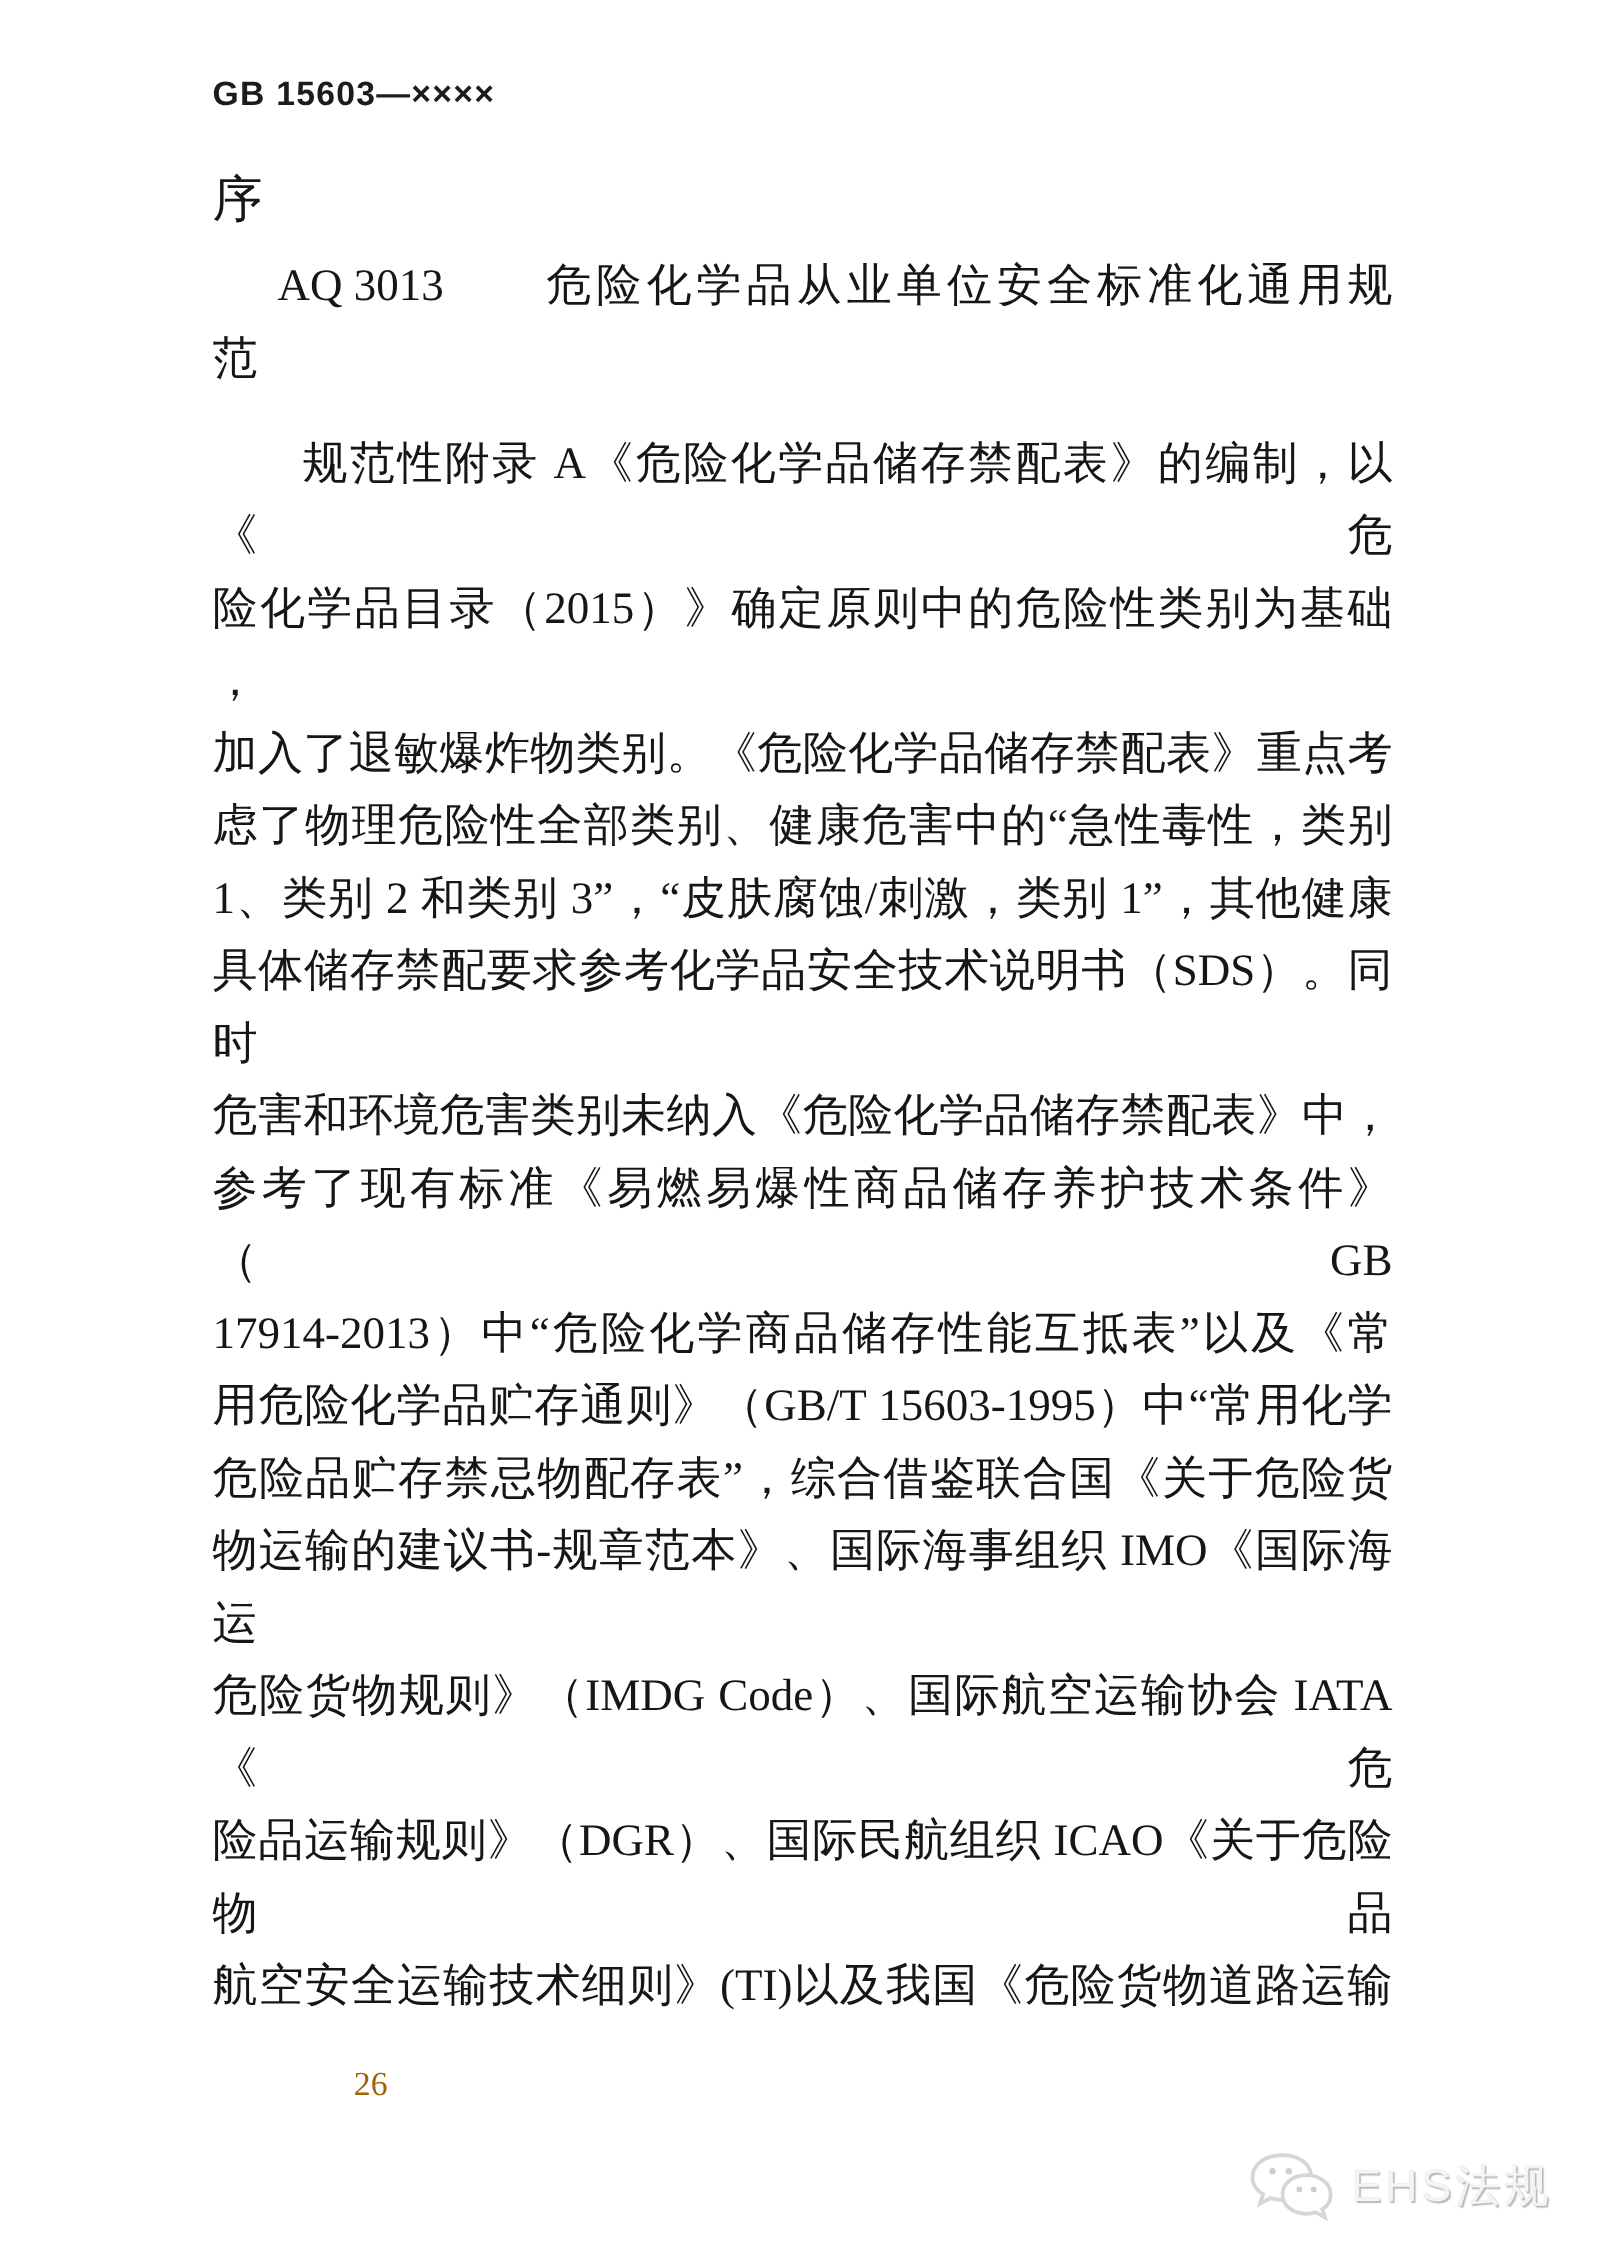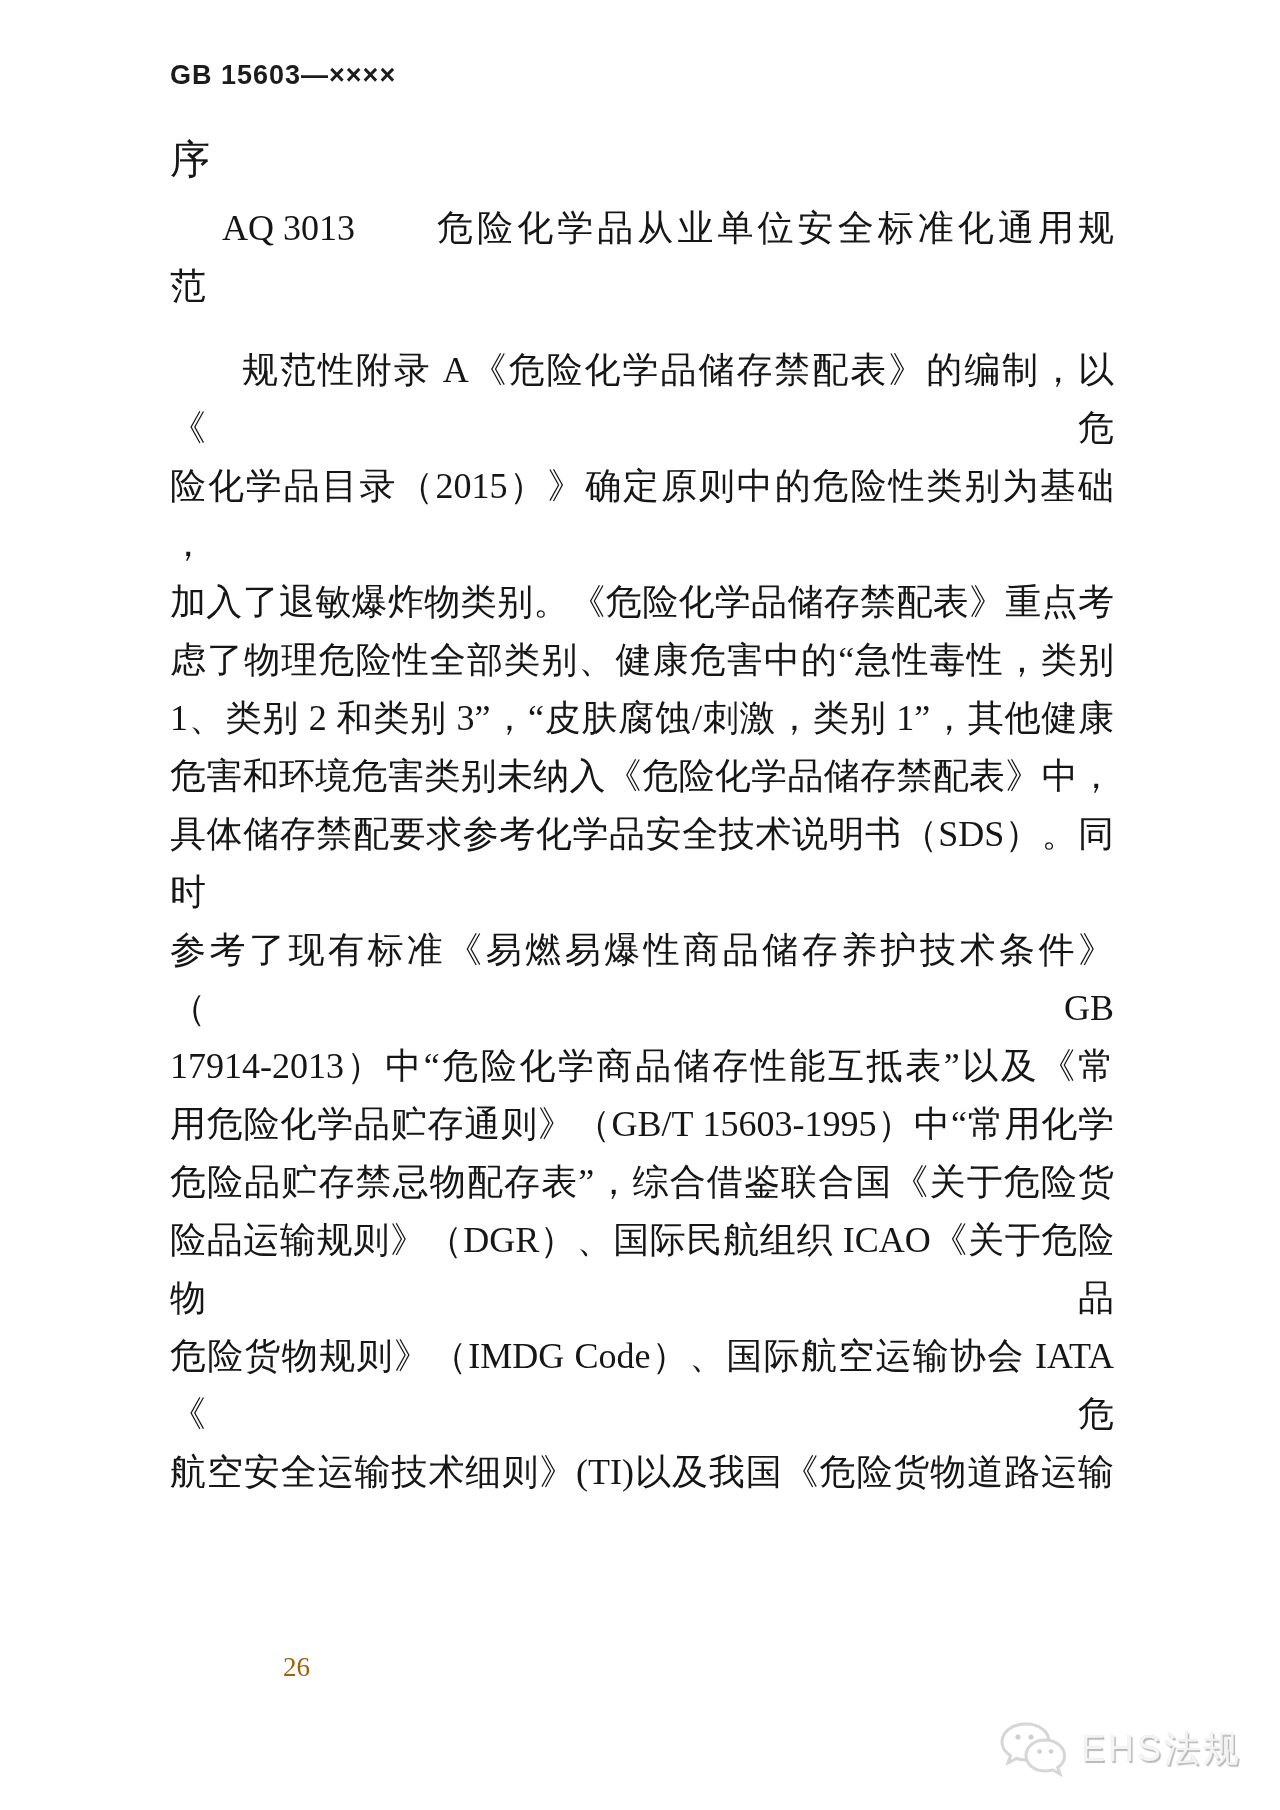--- a/index.html
+++ b/index.html
@@ -95,28 +95,29 @@
     </div>
     <div class="line plain">范</div>
   </div>
 
   <div class="para1">
     <div class="line first">规范性附录 A《危险化学品储存禁配表》的编制，以《危</div>
     <div class="line">险化学品目录（2015）》确定原则中的危险性类别为基础 ，</div>
     <div class="line">加入了退敏爆炸物类别。《危险化学品储存禁配表》重点考</div>
     <div class="line">虑了物理危险性全部类别、健康危害中的“急性毒性，类别</div>
     <div class="line">1、类别 2 和类别 3”，“皮肤腐蚀/刺激，类别 1”，其他健康</div>
+    <div class="line">具体储存禁配要求参考化学品安全技术说明书（SDS）。同时</div>
     <div class="line">危害和环境危害类别未纳入《危险化学品储存禁配表》中，</div>
-    <div class="line">具体储存禁配要求参考化学品安全技术说明书（SDS）。同时</div>
     <div class="line">参考了现有标准《易燃易爆性商品储存养护技术条件》（GB</div>
     <div class="line">17914-2013）中“危险化学商品储存性能互抵表”以及《常</div>
     <div class="line">用危险化学品贮存通则》（GB/T 15603-1995）中“常用化学</div>
     <div class="line">危险品贮存禁忌物配存表”，综合借鉴联合国《关于危险货</div>
+    <div class="line">物运输的建议书-规章范本》、国际海事组织 IMO《国际海运</div>
+    <div class="line">危险货物规则》（IMDG Code）、国际航空运输协会 IATA《危</div>
     <div class="line">险品运输规则》（DGR）、国际民航组织 ICAO《关于危险物品</div>
-    <div class="line">危险货物规则》（IMDG Code）、国际航空运输协会 IATA《危</div>
     <div class="line">航空安全运输技术细则》(TI)以及我国《危险货物道路运输</div>
   </div>
 
 </div>
 
 <div class="page-number">26</div>
 
 <div class="watermark">
   <span class="wechat-icon">
     <svg width="72" height="58" viewBox="0 0 72 58">

